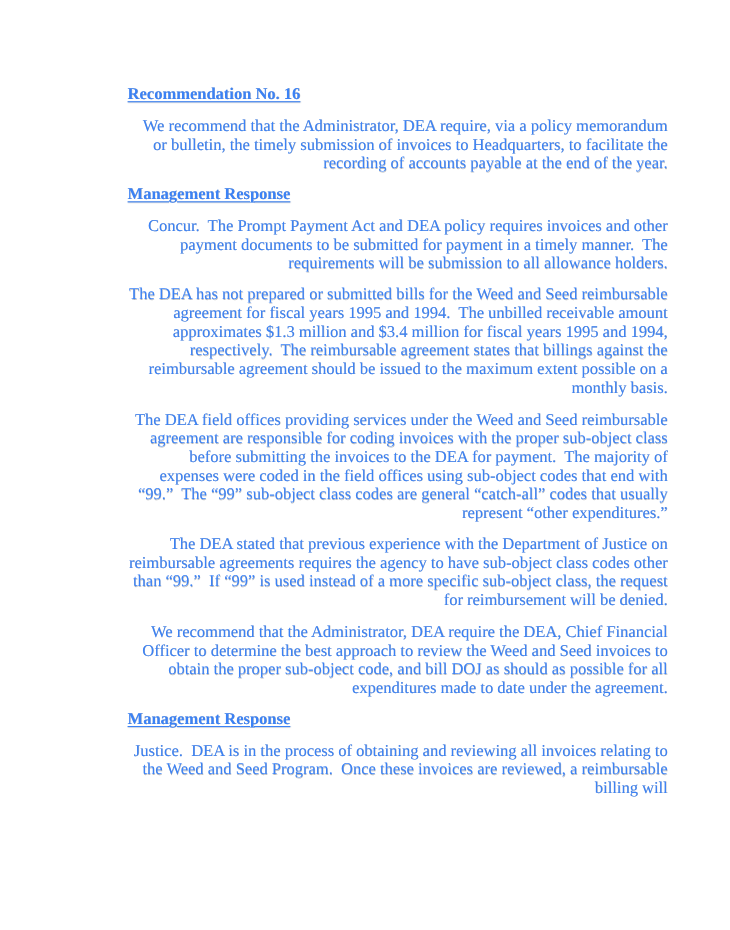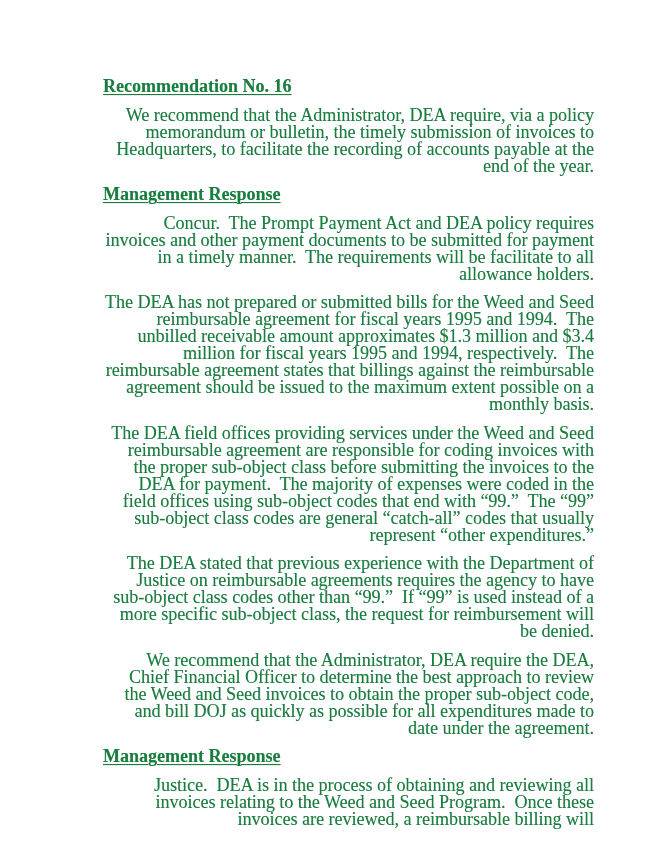--- a/index.html
+++ b/index.html
@@ -10,25 +10,25 @@
   .page {
     position: relative;
     width: 664px;
     height: 845px;
     background: #ffffff;
     overflow: hidden;
     font-family: "Liberation Serif", "DejaVu Serif", serif;
   }
   .content {
     position: absolute;
-    left: 103px;
+    left: 116px;
     top: 78px;
     width: 491px;
-    color: #15803d;
-    font-size: 18px;
+    color: #3b82f6;
+    font-size: 15px;
     line-height: 17px;
     text-shadow: 0.3px 0.3px 0 rgba(0,0,0,0.28);
   }
   .block {
     margin: 0 0 11.5px 0;
     white-space: pre-wrap;
   }
   .heading {
     font-weight: bold;
     text-decoration: underline;
@@ -48,30 +48,30 @@
 
 <div class="page">
   <div class="content">
 
     <div class="block heading">Recommendation No. 16</div>
 
     <div class="block paragraph">We recommend that the Administrator, DEA require, via a policy memorandum or bulletin, the timely submission of invoices to Headquarters, to facilitate the recording of accounts payable at the end of the year.</div>
 
     <div class="block heading">Management Response</div>
 
-    <div class="block paragraph">Concur.  The Prompt Payment Act and DEA policy requires invoices and other payment documents to be submitted for payment in a timely manner.  The requirements will be facilitate to all allowance holders.</div>
+    <div class="block paragraph">Concur.  The Prompt Payment Act and DEA policy requires invoices and other payment documents to be submitted for payment in a timely manner.  The requirements will be submission to all allowance holders.</div>
 
 
     <div class="block paragraph">The DEA has not prepared or submitted bills for the Weed and Seed reimbursable agreement for fiscal years 1995 and 1994.  The unbilled receivable amount approximates $1.3 million and $3.4 million for fiscal years 1995 and 1994, respectively.  The reimbursable agreement states that billings against the reimbursable agreement should be issued to the maximum extent possible on a monthly basis.</div>
 
     <div class="block paragraph">The DEA field offices providing services under the Weed and Seed reimbursable agreement are responsible for coding invoices with the proper sub-object class before submitting the invoices to the DEA for payment.  The majority of expenses were coded in the field offices using sub-object codes that end with “99.”  The “99” sub-object class codes are general “catch-all” codes that usually represent “other expenditures.”</div>
 
     <div class="block paragraph">The DEA stated that previous experience with the Department of Justice on reimbursable agreements requires the agency to have sub-object class codes other than “99.”  If “99” is used instead of a more specific sub-object class, the request for reimbursement will be denied.</div>
 
 
-    <div class="block paragraph">We recommend that the Administrator, DEA require the DEA, Chief Financial Officer to determine the best approach to review the Weed and Seed invoices to obtain the proper sub-object code, and bill DOJ as quickly as possible for all expenditures made to date under the agreement.</div>
+    <div class="block paragraph">We recommend that the Administrator, DEA require the DEA, Chief Financial Officer to determine the best approach to review the Weed and Seed invoices to obtain the proper sub-object code, and bill DOJ as should as possible for all expenditures made to date under the agreement.</div>
 
     <div class="block heading">Management Response</div>
 
     <div class="block paragraph">Justice.  DEA is in the process of obtaining and reviewing all invoices relating to the Weed and Seed Program.  Once these invoices are reviewed, a reimbursable billing will</div>
 
   </div>
 </div>
 
 </body></html>

